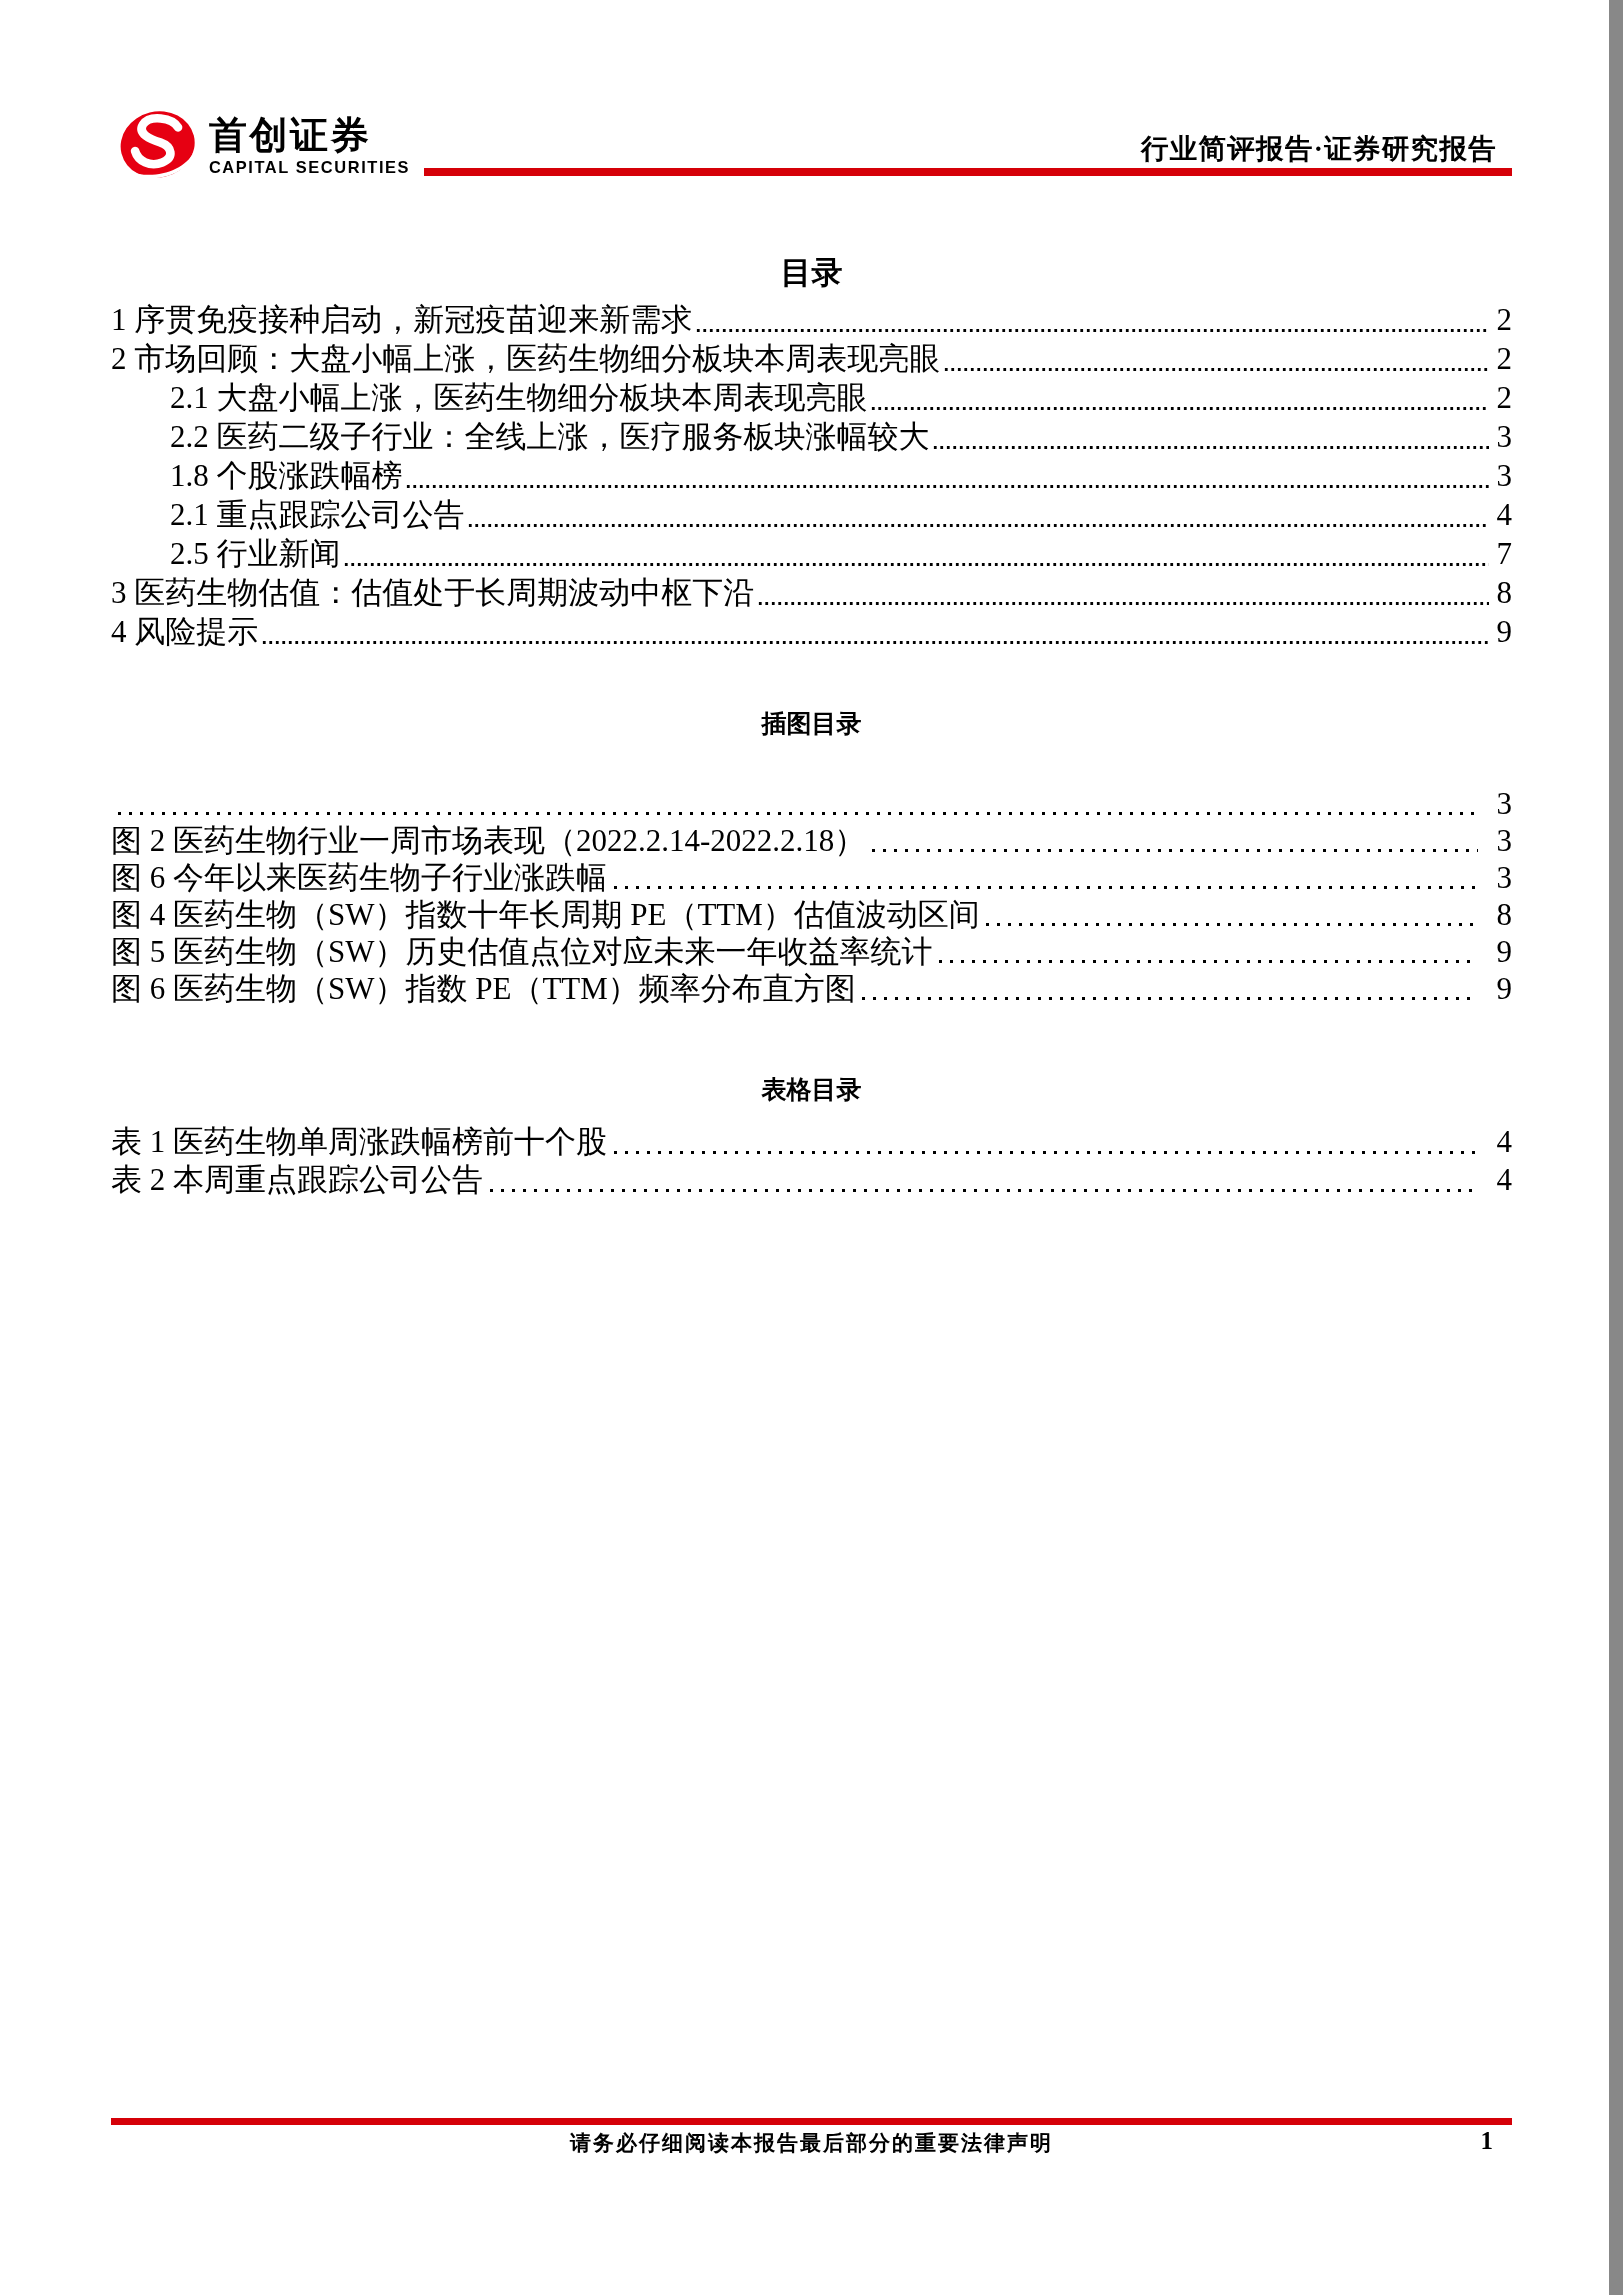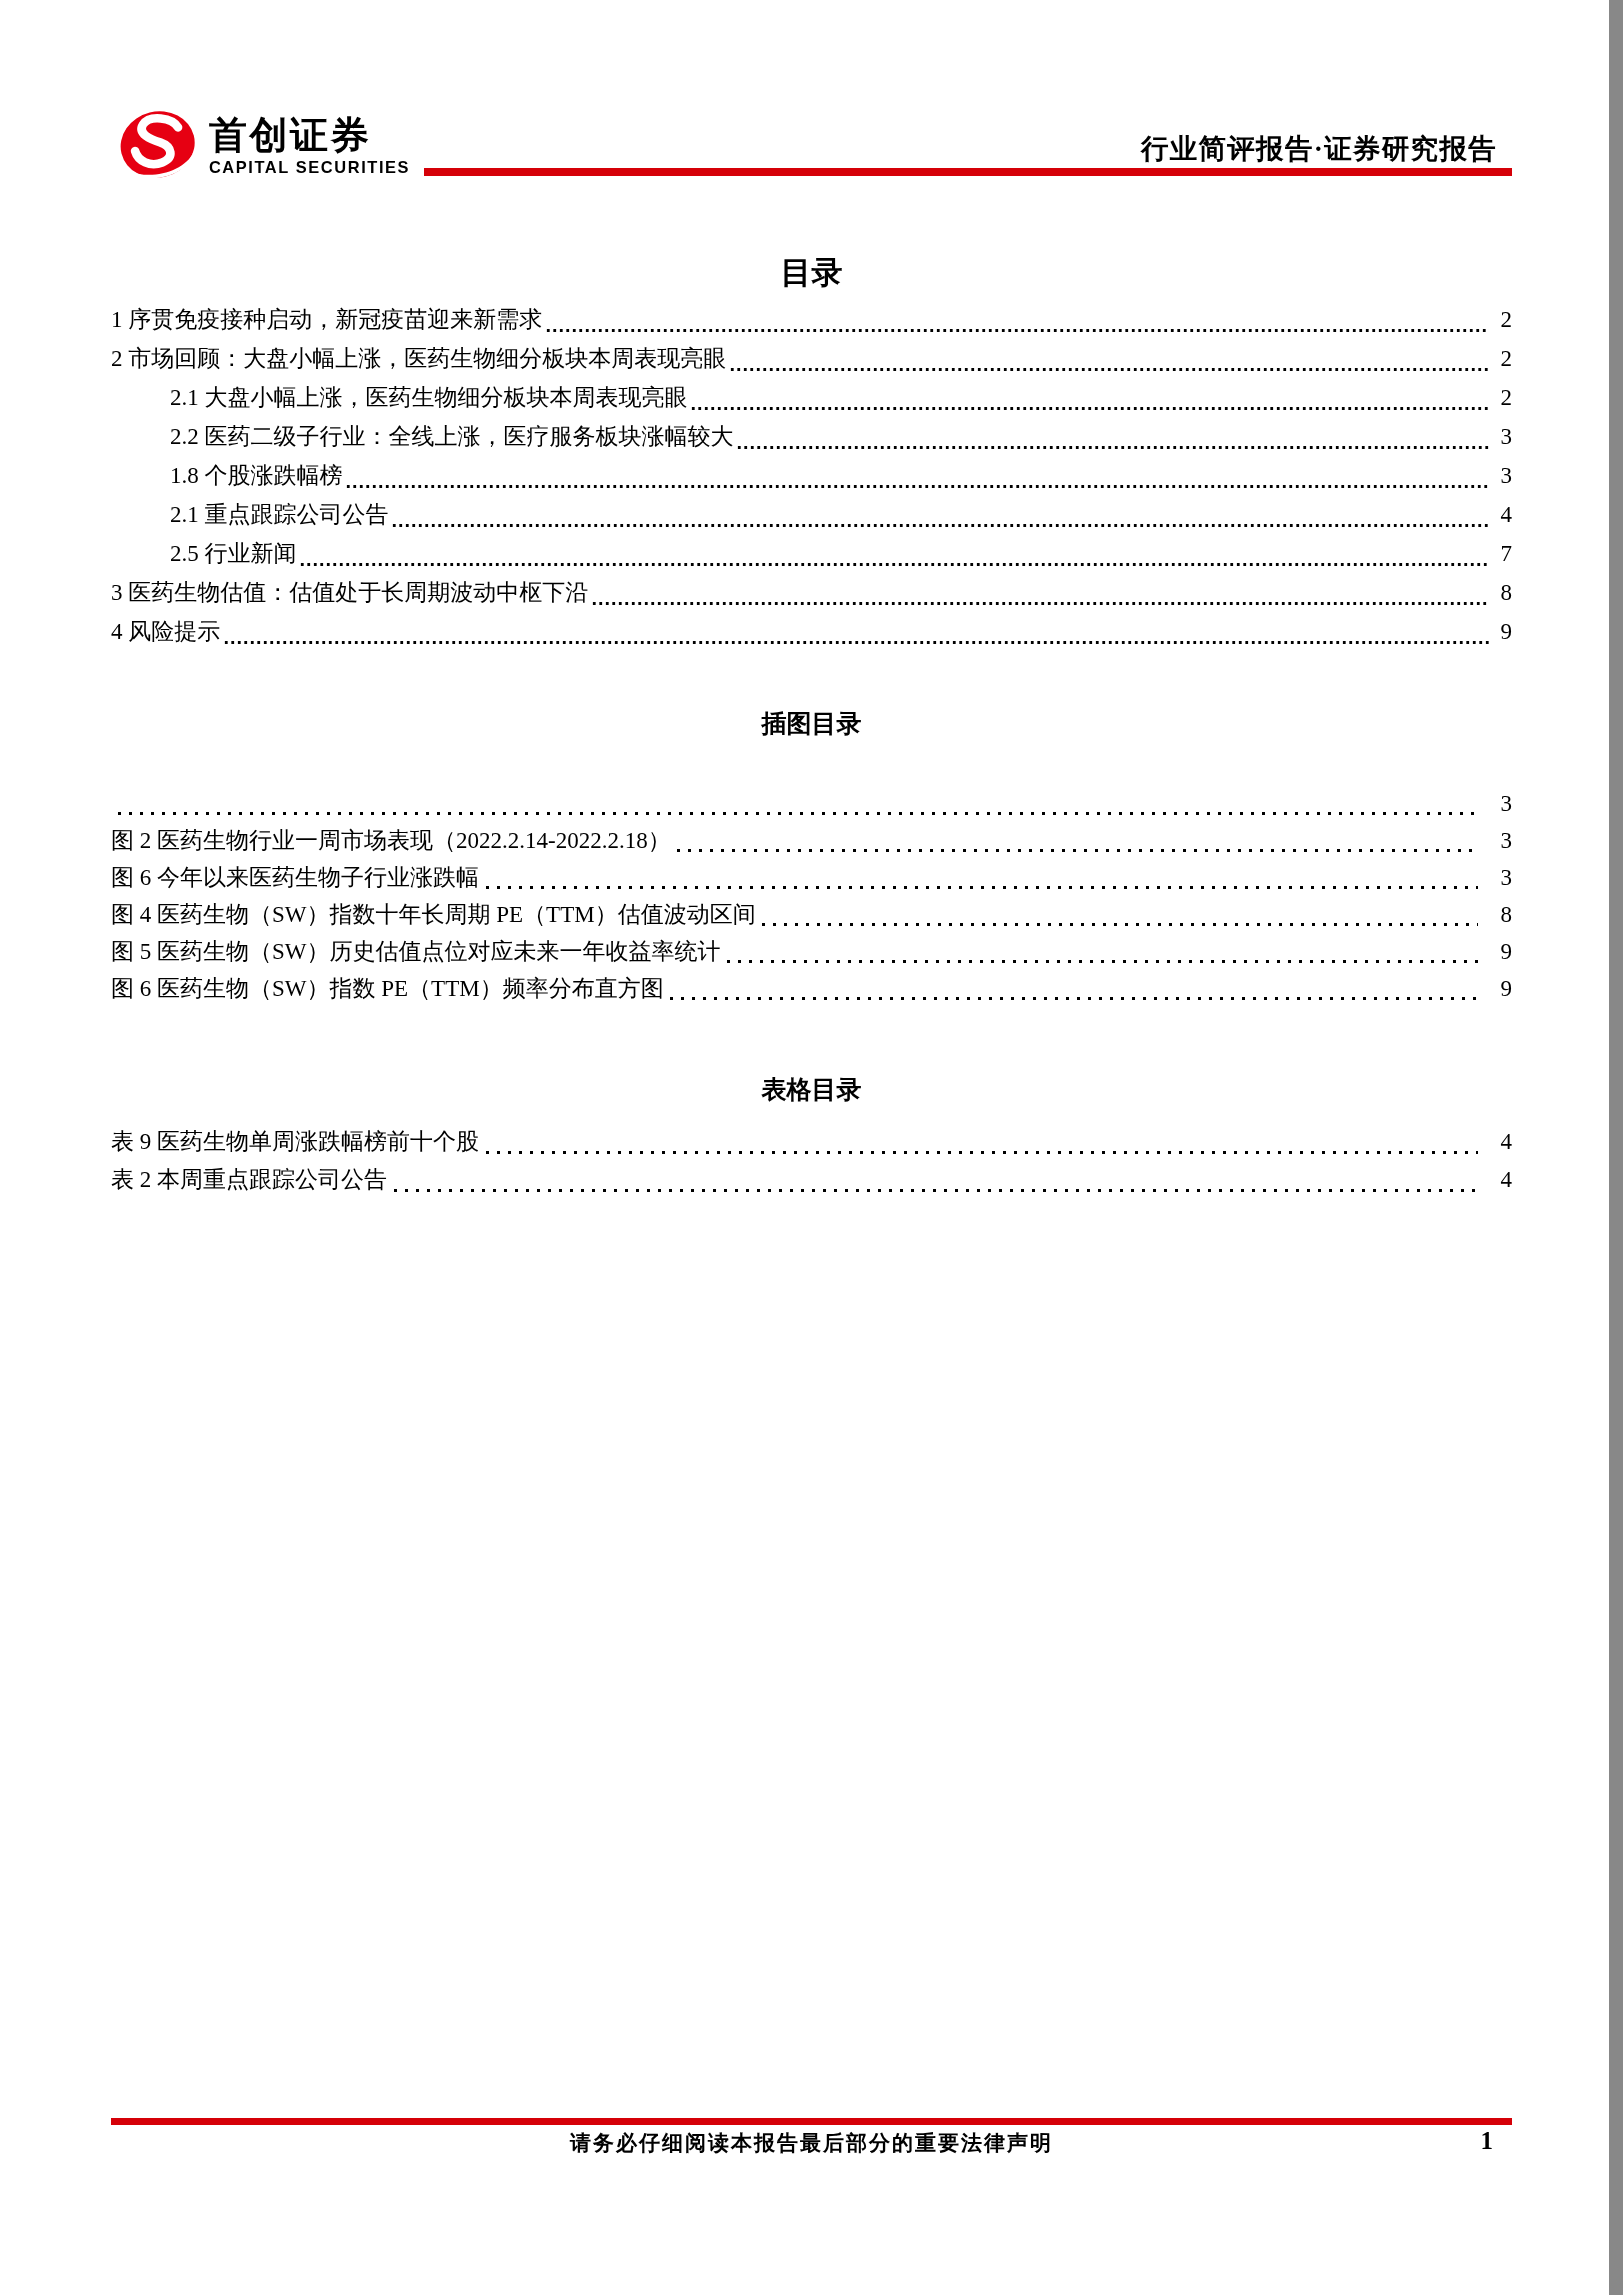--- a/index.html
+++ b/index.html
@@ -71,21 +71,21 @@
     width: 1401px;
   }
   .toc-list { top: 300px; }
   .fig-list { top: 785px; }
   .tab-list { top: 1123px; }
 
   .row {
     display: flex;
     align-items: baseline;
     height: 39px;
-    font-size: 23px;
+    font-size: 31px;
     line-height: 39px;
   }
   .fig-list .row { height: 37px; line-height: 37px; }
   .tab-list .row { height: 38px; line-height: 38px; }
   .row.lvl2 { padding-left: 59px; }
 
   .row .label { white-space: nowrap; flex: 0 0 auto; }
 
   .leader {
     flex: 1 1 auto;
@@ -231,21 +231,21 @@
     <div class="row">
       <span class="label">图 6 医药生物（SW）指数 PE（TTM）频率分布直方图</span>
       <span class="leader wide"></span>
       <span class="pagenum">9</span>
     </div>
   </div>
 
   <div class="section-title tab-title">表格目录</div>
   <div class="list tab-list">
     <div class="row">
-      <span class="label">表 9 医药生物单周涨跌幅榜前十个股</span>
+      <span class="label">表 1 医药生物单周涨跌幅榜前十个股</span>
       <span class="leader wide"></span>
       <span class="pagenum">4</span>
     </div>
     <div class="row">
       <span class="label">表 2 本周重点跟踪公司公告</span>
       <span class="leader wide"></span>
       <span class="pagenum">4</span>
     </div>
   </div>
 

